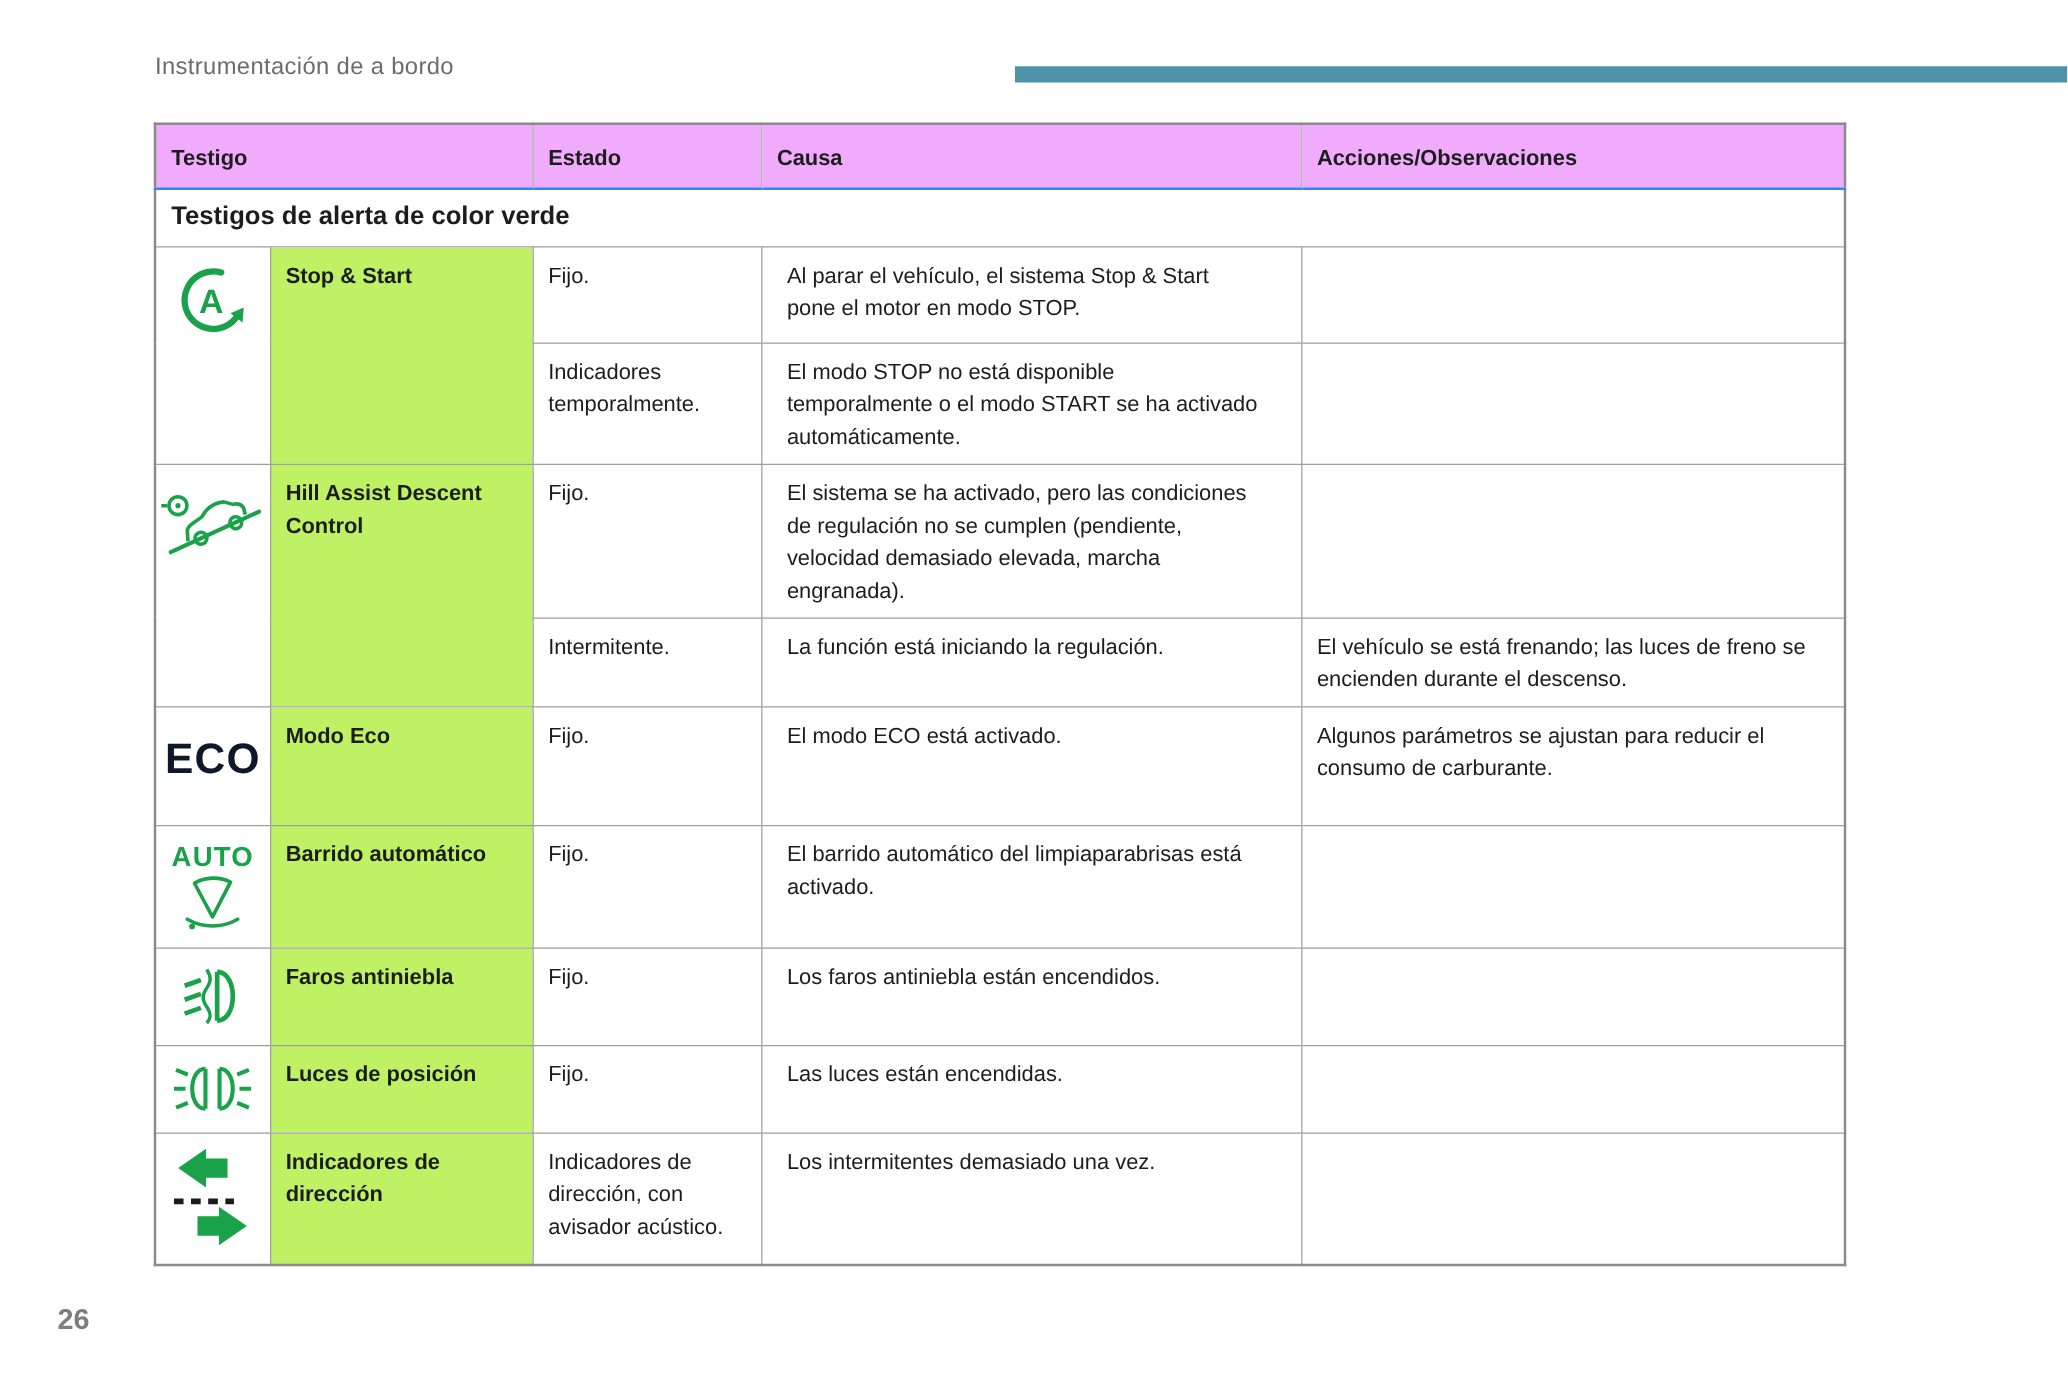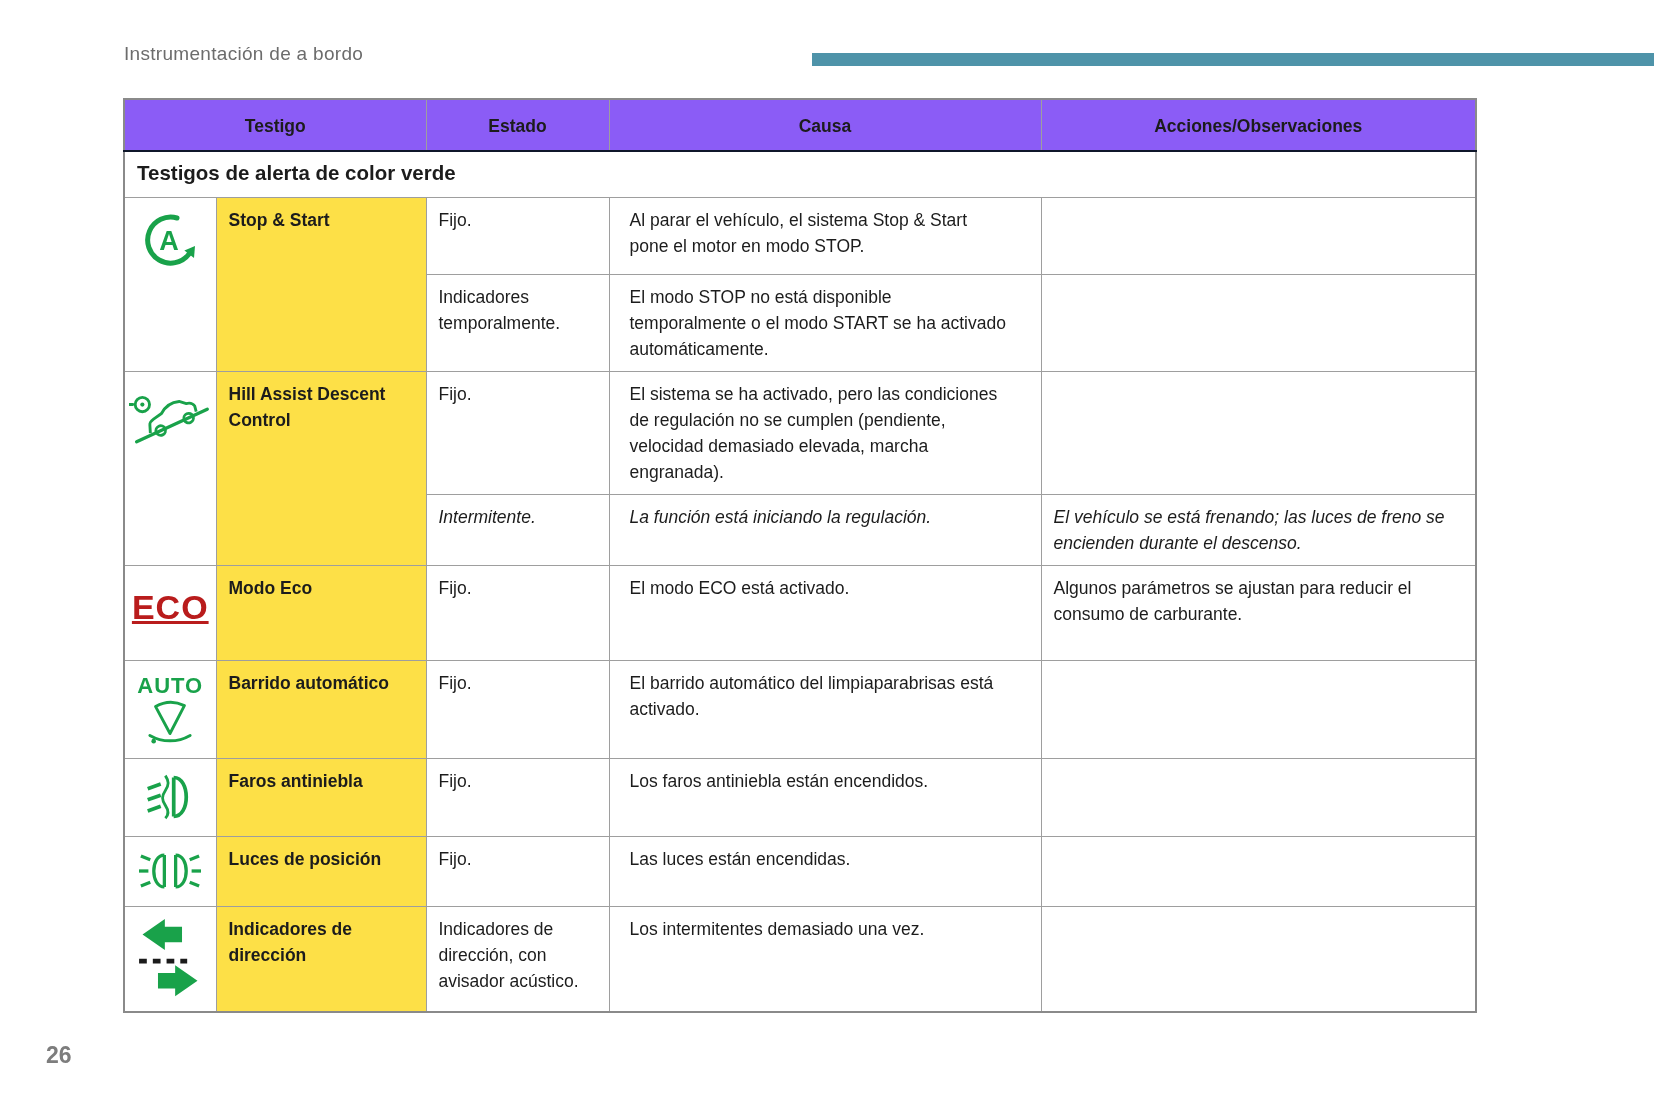--- a/index.html
+++ b/index.html
@@ -19,39 +19,39 @@
     position:absolute; left:123px; top:98px; width:1352px;
     border-collapse:collapse; table-layout:fixed;
     border:2px solid #8a8a8a;
   }
   .ind-table th, .ind-table td {
     border:1px solid #9e9e9e; vertical-align:top; text-align:left;
     font-size:17.5px; color:#1c1c1c; padding:9px 12px; line-height:26px;
     font-weight:normal; box-sizing:border-box; overflow:hidden;
   }
   .ind-table thead th {
-    background:#8b5cf6; font-weight:bold; height:52px;
-    border-bottom:2px solid #0f172a; padding-top:13px;text-align:center;
+    background:#f0abfc; font-weight:bold; height:52px;
+    border-bottom:2px solid #3b82f6; padding-top:13px;
   }
   tr.section-row td {
     font-weight:bold; font-size:20.5px; height:46px; padding:8px 12px;
   }
   td.icon-cell { background:#ffffff; text-align:center; padding:12px 4px 6px; }
-  td.name-cell { background:#fde047; font-weight:bold; }
+  td.name-cell { background:#bef264; font-weight:bold; }
   td.causa-cell   { padding-right:34px;padding-left:20px; }
   td.acciones-cell{ padding-right:30px; }
   
   tr.rh-ss1 { height:77px; }  tr.rh-ss2 { height:88px; }
-  tr.rh-hi1 { height:118px; } tr.rh-hi2 { height:70px;font-style:italic; }
+  tr.rh-hi1 { height:118px; } tr.rh-hi2 { height:70px; }
   tr.rh-eco { height:95px; }  tr.rh-wip { height:79px; }
   tr.rh-fog { height:58px; }  tr.rh-pos { height:58px; }
   tr.rh-trn { height:90px; }
   .eco-text {
-    color:#b91c1c; font-size:34px; font-weight:600; letter-spacing:1px;
-    line-height:1; margin-top:12px;text-decoration:underline;
+    color:#0f172a; font-size:34px; font-weight:600; letter-spacing:1px;
+    line-height:1; margin-top:12px;
   }
   .auto-text {
     color:#19a24a; font-size:22px; font-weight:bold; letter-spacing:1px;
     line-height:1; margin-top:2px;
   }
   .page-num {
     position:absolute; left:46px; top:1042px;
     font-size:23px; font-weight:bold; color:#7d7d7d;
   }
   svg.gicon { display:inline-block; }

